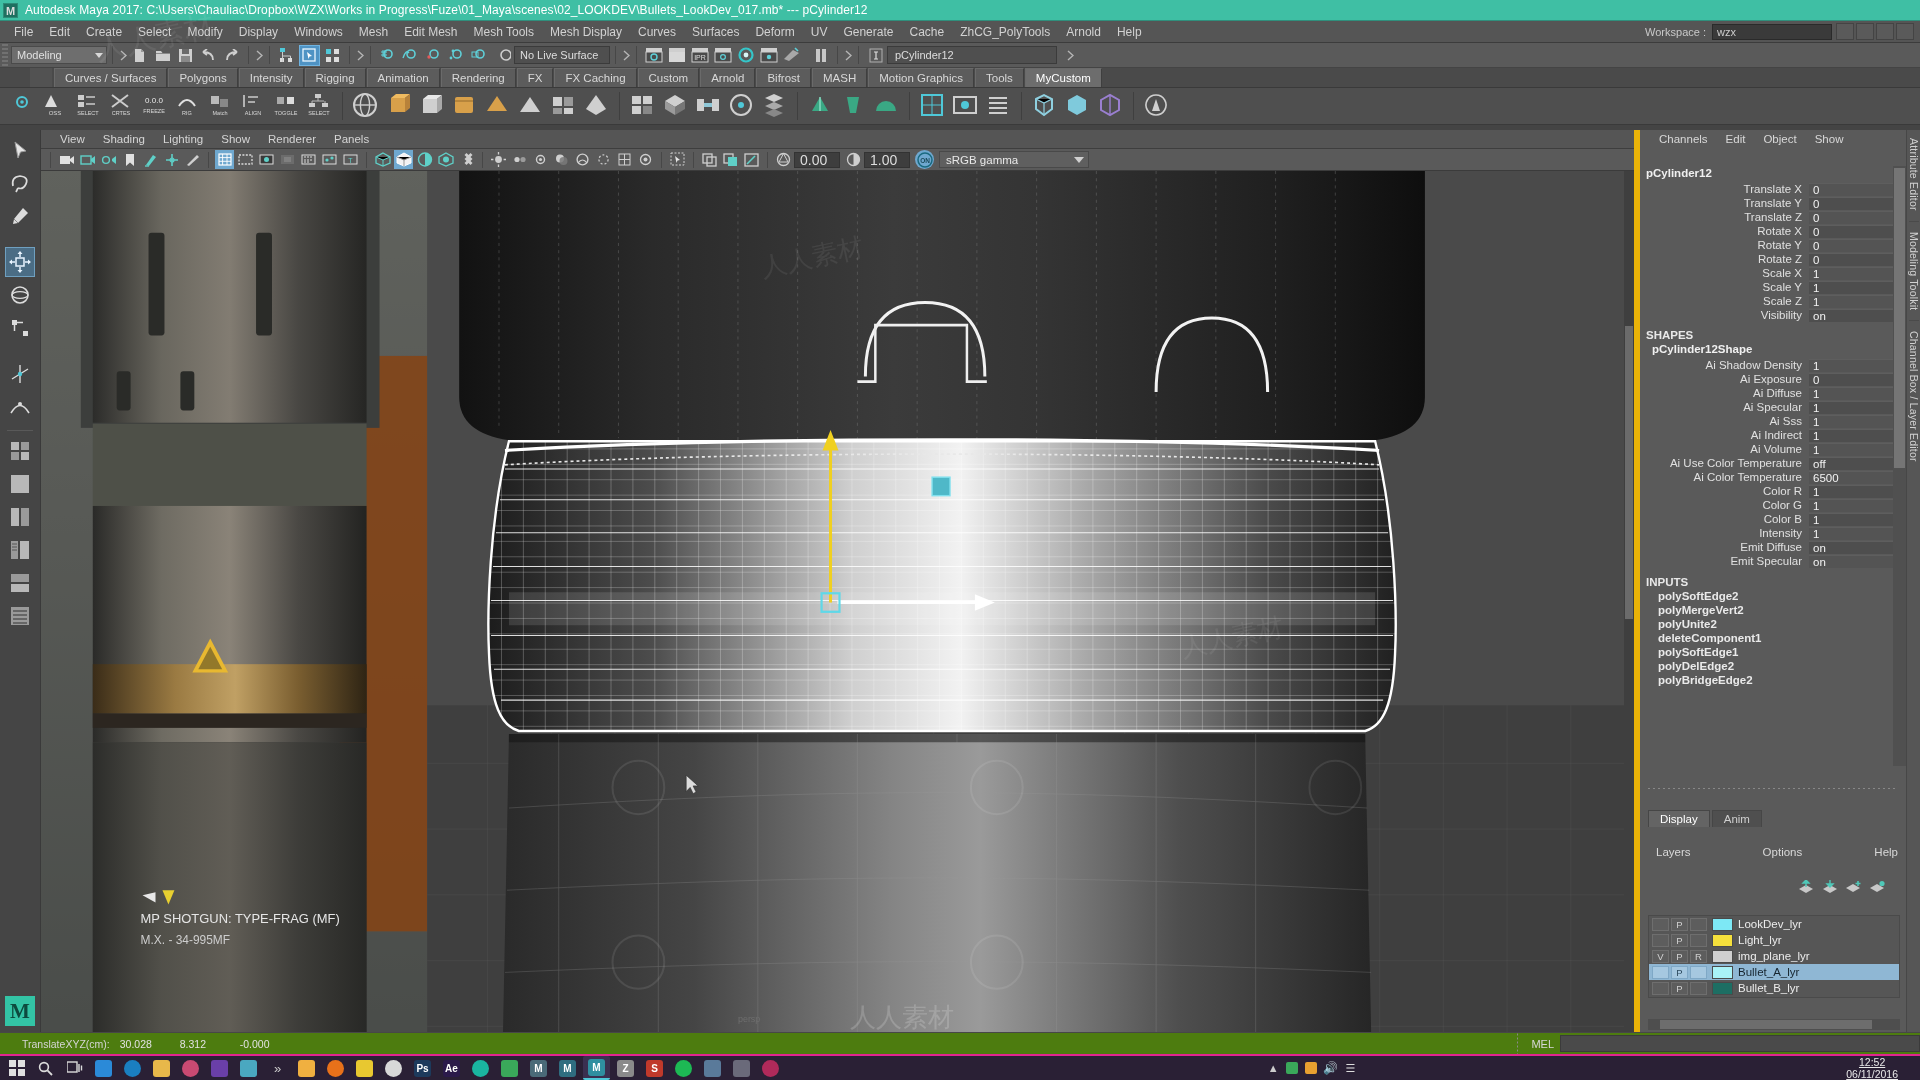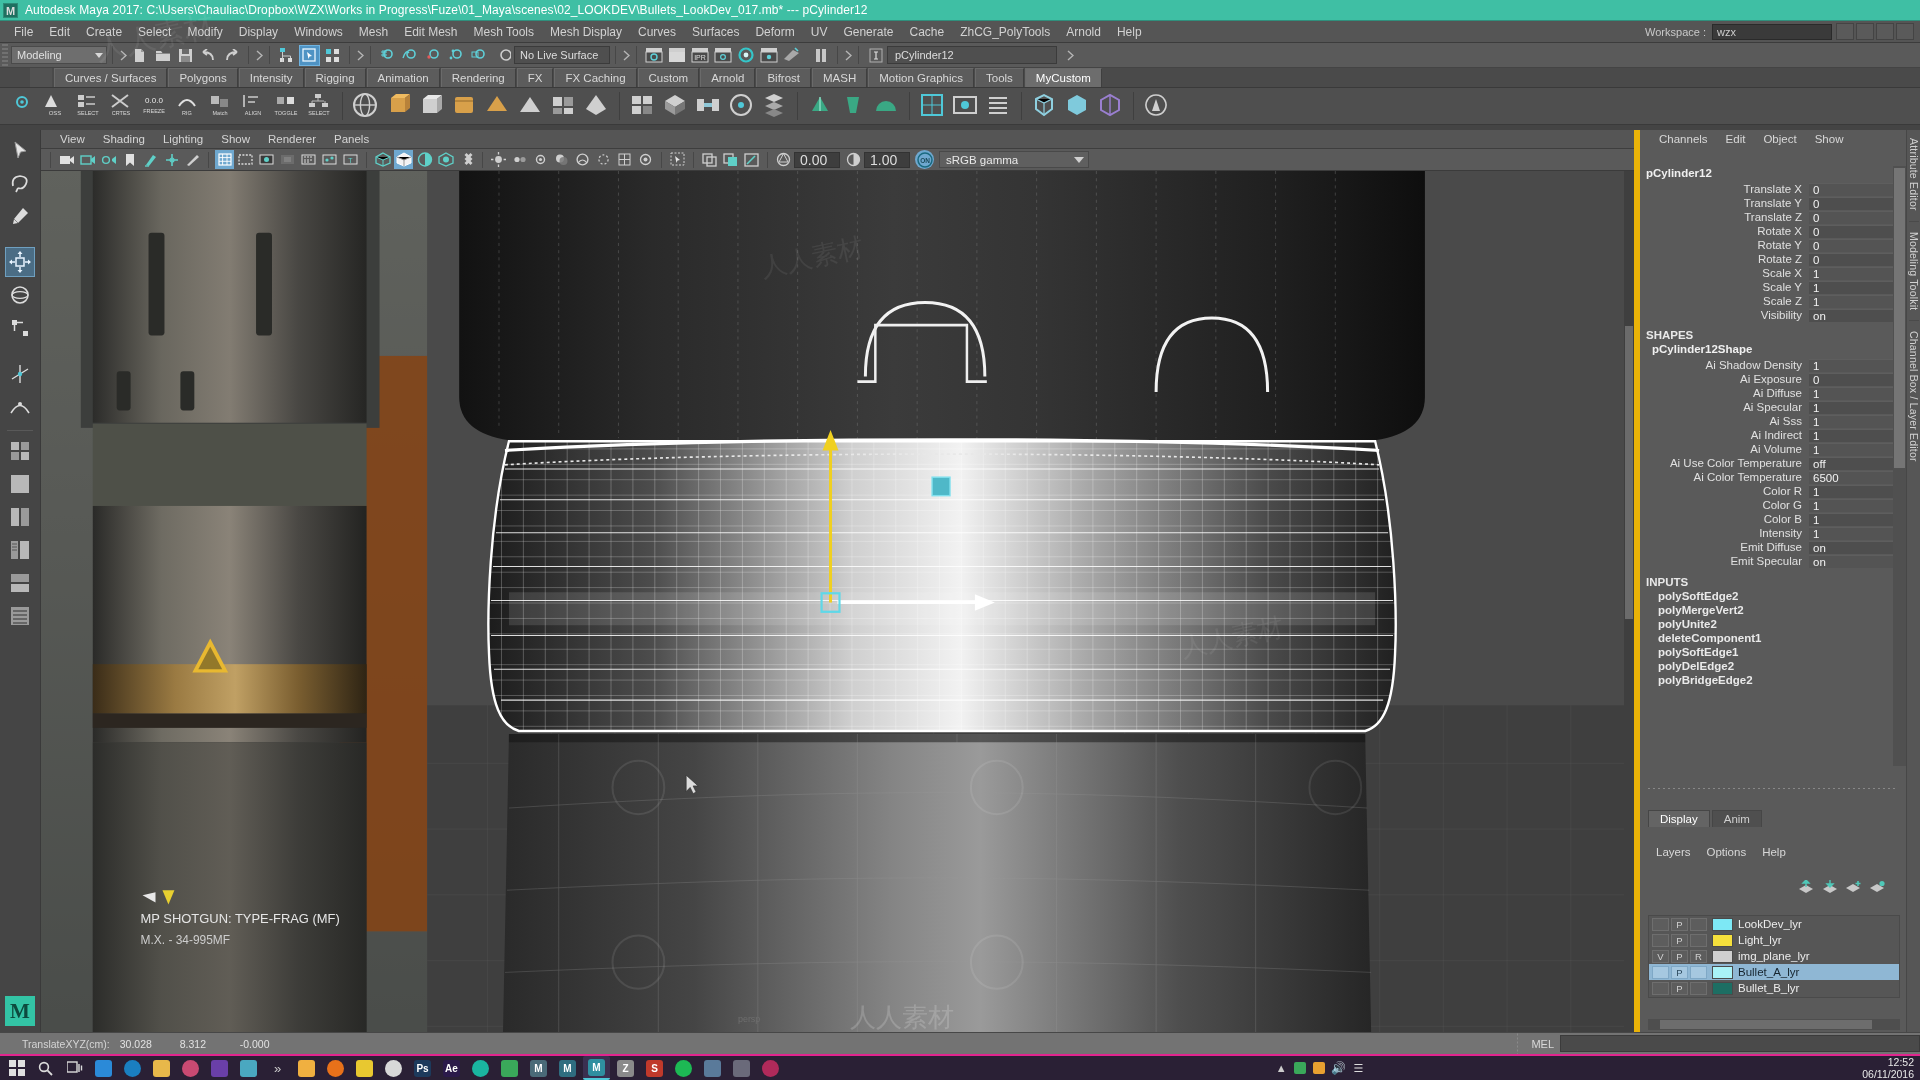--- a/index.html
+++ b/index.html
@@ -150,21 +150,21 @@
   .cbscroll .thumb { position:absolute; left:1px; top:2px; width:11px; height:300px; background:#757575;}
   .dotted { height:7px; background:
     repeating-linear-gradient(to right,#888 0 2px,transparent 2px 5px);
     background-position: 0 3px; background-repeat:repeat-x; background-size:5px 1px;
     margin: 2px 8px 0 8px; }
 
   .layertabs { display:flex; align-items:flex-end; height:18px; padding-left:8px; background:#5a5a5a;}
   .layertabs .lt { padding:0 11px; height:17px; line-height:17px; font-size:11.5px;
      background:#4f4f4f; color:#cfcfcf; margin-right:2px; border:1px solid #464646; border-bottom:none;}
   .layertabs .lt.active { background:#646464; color:#fff; }
-  .layermenu { height:17px; display:flex; align-items:center; padding-left:8px;}
+  .layermenu { height:17px; display:flex; align-items:center; padding-left:8px;justify-content:space-between;}
   .layermenu .lmi { padding:0 8px; font-size:11.5px; color:#d8d8d8; line-height:17px;}
   .layerbtns { height:18px; display:flex; align-items:center; justify-content:flex-end;
      padding-right:18px; }
   .layerbtns .lb { width:21px; height:16px; margin-left:3px; display:flex;
      align-items:center; justify-content:center;}
   .layerlist { flex:1; background:#565656; margin:2px 6px 4px 8px; border:1px solid #4a4a4a;
      overflow:hidden; }
   .lrow { display:flex; align-items:center; height:16px; padding-left:3px;}
   .lrow.sel { background:#8fb7d4; }
   .lrow .tog { width:17px; height:13px; border:1px solid #6e6e6e; background:#5d5d5d;
@@ -177,40 +177,40 @@
   .layerscroll .th { position:absolute; left:12px; top:1px; height:9px; width:84%; background:#6d6d6d;}
 
   .dockedge { width:14px; background:#565656; display:flex; flex-direction:column;
      align-items:center; border-left:1px solid #474747; }
   .vtab { writing-mode: vertical-rl; font-size:10.5px; color:#d0d0d0;
      padding:8px 0; letter-spacing:.2px; }
   .vtline { width:10px; height:1px; background:#4a4a4a; margin:2px 0;}
 
   
   .cmdline { position:absolute; left:0; right:0; bottom:26px; height:22px;
-     background:#737373; display:flex; align-items:center; border-top:1px solid #474747;}
+     background:#4d7c0f; display:flex; align-items:center; border-top:1px solid #474747;}
   .cmdline .xyzlbl { font-size:10.5px; color:#d5d5d5; padding-left:22px; }
   .cmdline .xyzv { font-size:10.5px; color:#e2e2e2; width:60px; text-align:left; padding-left:10px;}
   .cmdline .dotsep { width:4px; align-self:stretch;
       background: repeating-linear-gradient(to bottom,#8a8a8a 0 2px,transparent 2px 4px);
       background-size:1px 4px; background-repeat:repeat-y; background-position:center; margin:0 6px;}
   .cmdline .mel { font-size:11px; color:#d8d8d8; padding:0 6px; }
   .cmdline .melin { width:360px; height:17px; background:#4a4a4a; border:1px solid #3b3b3b;}
   .cmdline .undo { flex:1; height:17px; background:#4f4f4f; border:1px solid #3f3f3f;
      font-size:11px; color:#dcdcdc; line-height:16px; padding-left:6px; margin-right:4px;}
 
   .taskbar { position:absolute; left:0; right:0; bottom:0; height:26px;
      background:#2a2035; display:flex; align-items:center; padding-left:2px;
      border-top:2px solid #e2258f;}
   .tbi { width:27px; height:24px; margin:0 1px; display:flex; align-items:center;
      justify-content:center; border-radius:2px; flex:none;}
   .tbi .g { width:17px; height:17px; border-radius:3px; font-size:10px; color:#fff;
      display:flex;align-items:center;justify-content:center; font-weight:bold;}
-  .taskbar .clock { margin-left:auto; font-size:10.5px; color:#e8e8e8; text-align:right;
-     line-height:12px; padding-right:6px;}
+  .taskbar .clock { margin-left:auto; font-size:10.5px; color:#e8e8e8; text-align:center;
+     line-height:12px; padding-right:22px;text-decoration:underline;}
   .taskbar .tray { display:flex; align-items:center; gap:7px; padding-right:8px; }
 
   
   .wm { position:absolute; pointer-events:none; color:rgba(255,255,255,.07);
         font-size:30px; font-family:"Liberation Serif",serif; transform:rotate(-12deg);}
   .wmc { position:absolute; pointer-events:none; }
 
   svg { display:block; }
 </style>
 </head>

